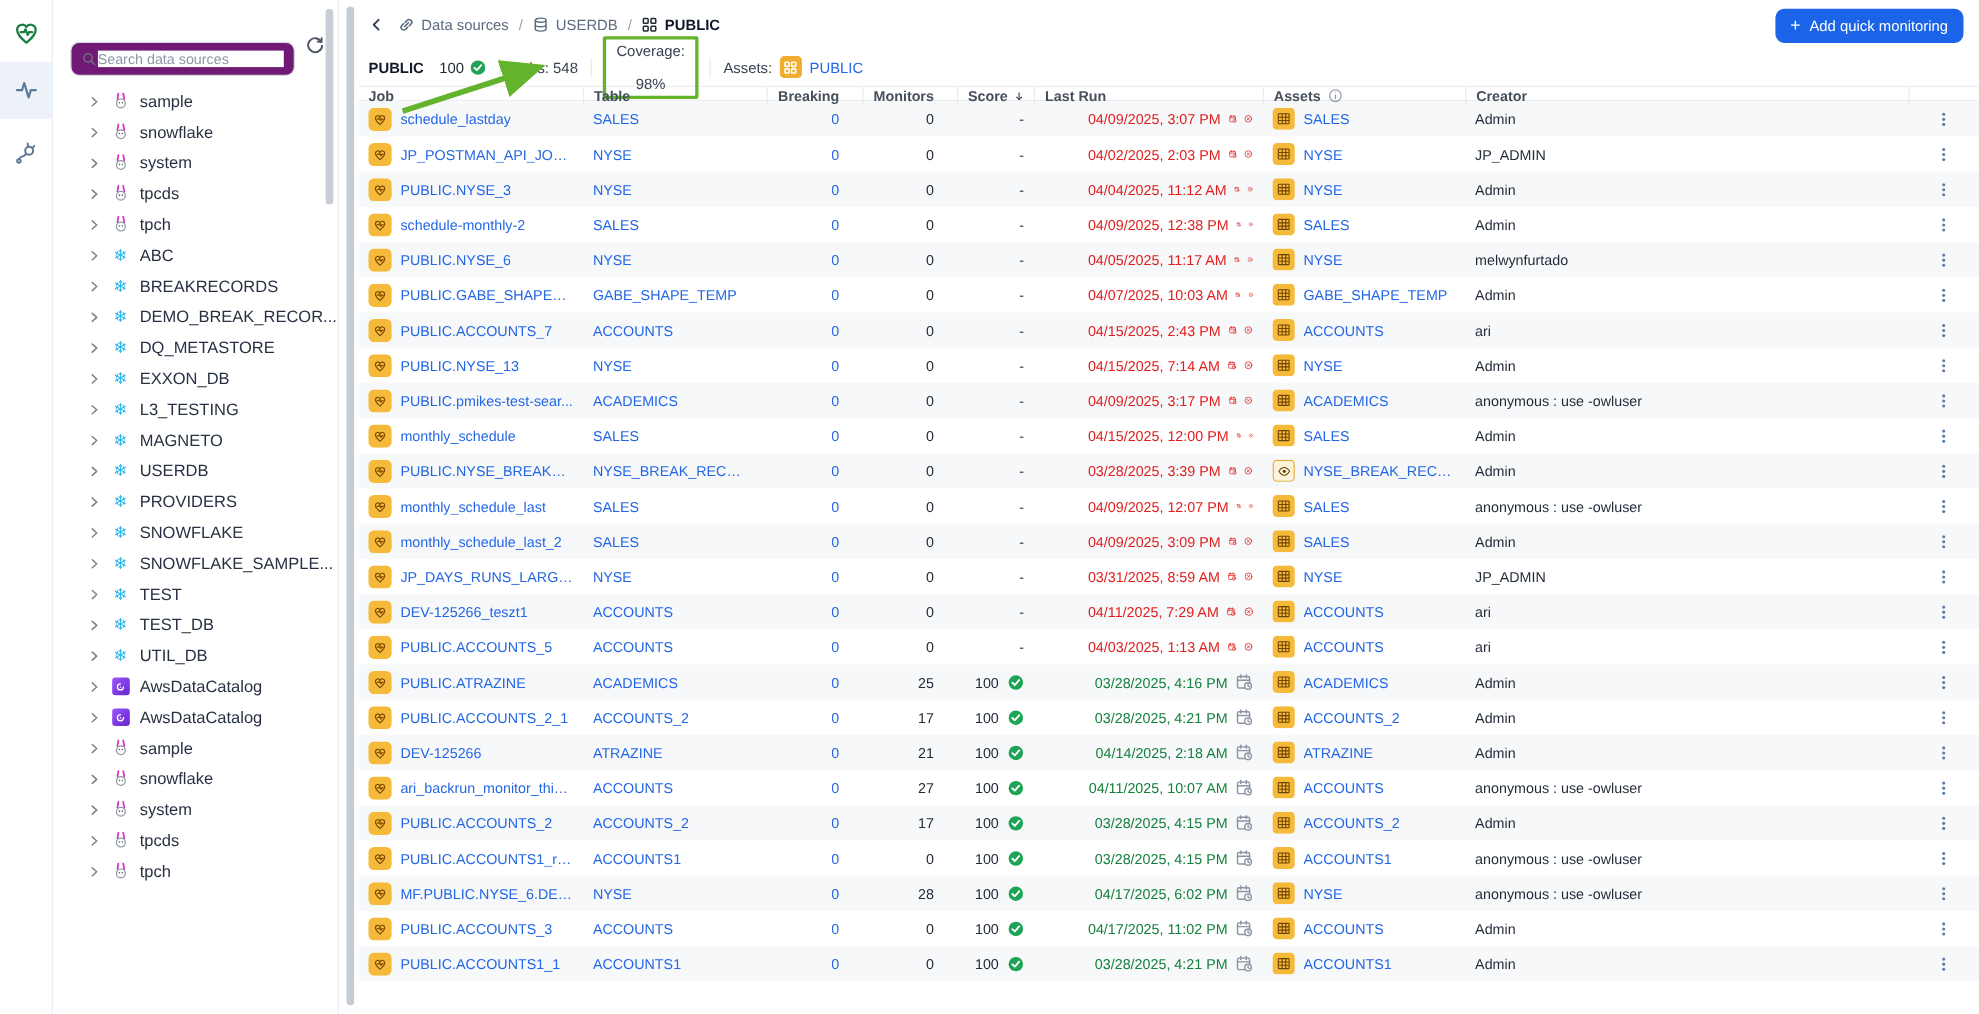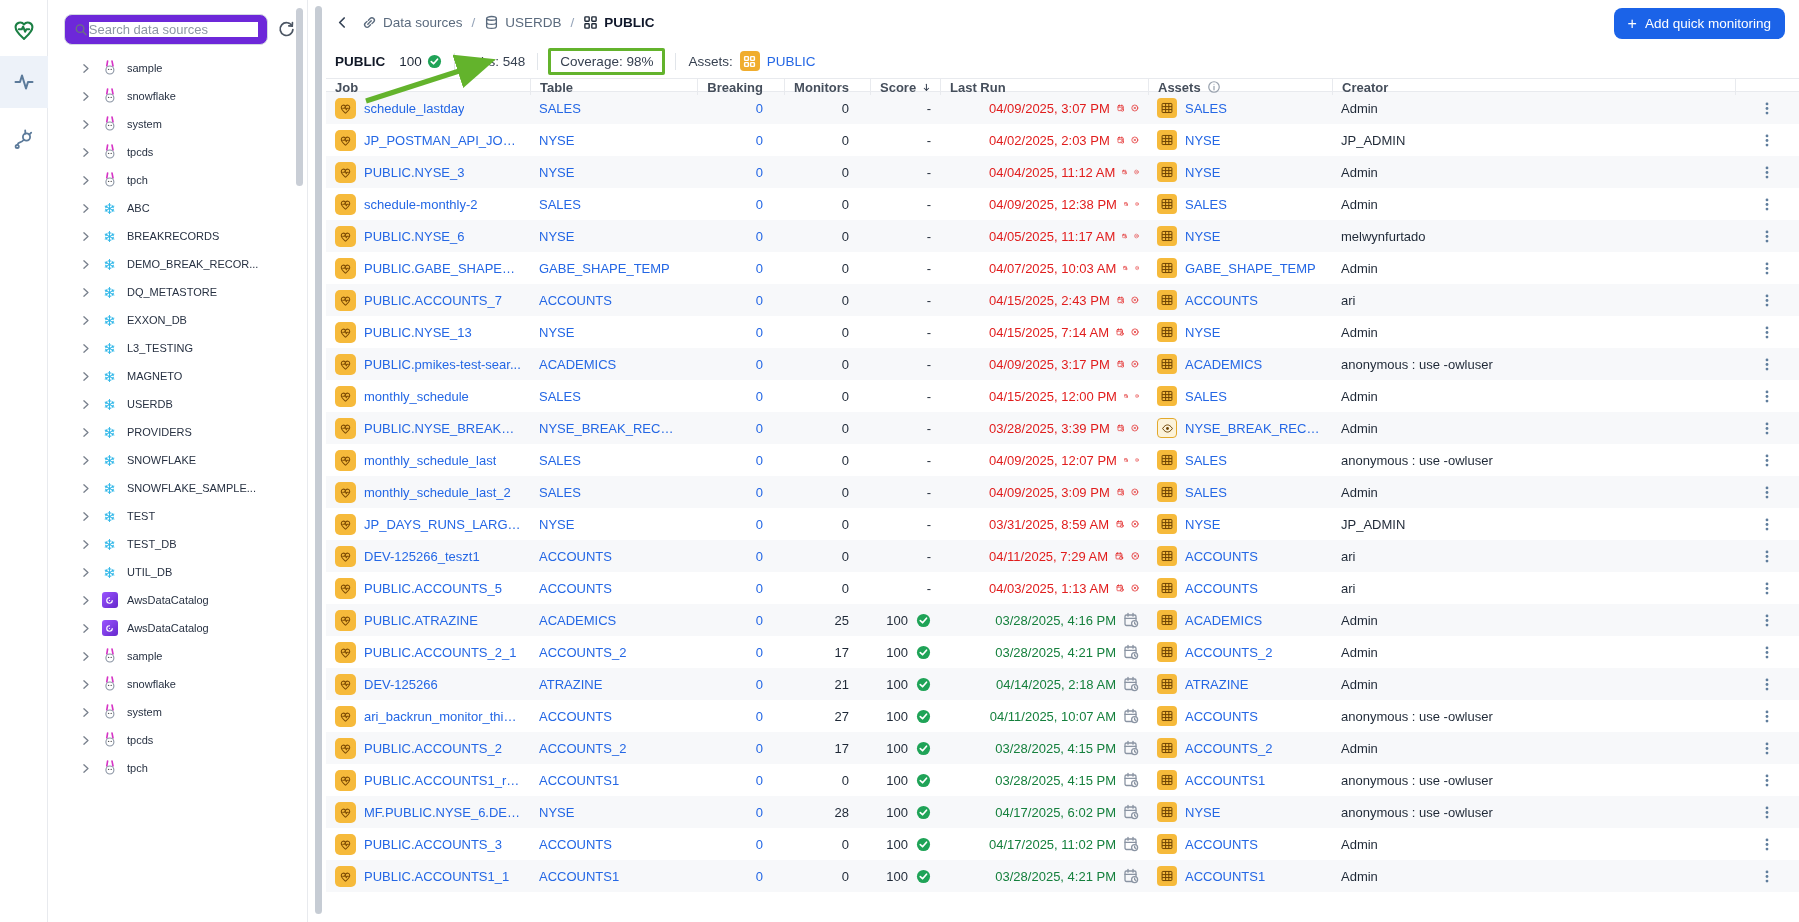--- a/index.html
+++ b/index.html
@@ -10,26 +10,26 @@
   
   .rail { width:48px; border-right:1px solid #e8eaee; display:flex; flex-direction:column; align-items:center; flex-shrink:0; }
   .rail-btn { width:48px; height:52px; display:flex; align-items:center; justify-content:center; cursor:pointer; }
   .rail-btn.logo { margin-top:4px; }
   .rail-btn.active { background:#edf2f9; }
   .rail-btn.plug { margin-top:6px; }
 
   
   .sidebar { width:260px; flex-shrink:0; border-right:1px solid #e8eaee; position:relative; padding-top:14px; }
   .search-row { display:flex; align-items:center; padding:0 12px 0 16px; gap:10px; }
-  .search-box { flex:1; height:31px; border:1px solid #d4dae1; border-radius:8px; display:flex; align-items:center; padding:0 9px; gap:1px; background:#6d28d9; }
+  .search-box { flex:1; height:31px; border:1px solid #d4dae1; border-radius:8px; display:flex; align-items:center; padding:0 9px; gap:1px; background:#701a75;margin-top:24px; }
   .search-box input { border:none; outline:none; width:100%; font-size:13px; color:#334155; font-family:"Liberation Sans",sans-serif; }
   .search-box input::placeholder { color:#8d97a5; }
   .tree { margin-top:9px; }
   .tree-item { height:28px; display:flex; align-items:center; padding-left:31px; gap:9px; cursor:pointer; }
-  .tree-item .lbl { font-size:11px; color:#273142; white-space:nowrap; }
+  .tree-item .lbl { font-size:15px; color:#273142; white-space:nowrap; }
   .tree-ico { width:17px; height:17px; display:flex; align-items:center; justify-content:center; flex-shrink:0; }
   .snow { color:#29b5e8; font-size:15px; line-height:1; }
   .glue { width:16px; height:16px; border-radius:3px; background:linear-gradient(135deg,#9a54ff,#6527cc); display:flex; align-items:center; justify-content:center; }
   .side-thumb { position:absolute; right:4px; top:8px; width:7px; height:178px; border-radius:4px; background:#c9ced6; }
 
   
   .main { flex:1; position:relative; padding-left:18px; }
   .page-thumb { position:absolute; left:7px; top:6px; width:7px; height:908px; border-radius:4px; background:#c6ccd4; }
 
   .crumbs { height:44px; display:flex; align-items:center; gap:9px; padding-left:9px; font-size:13.5px; }
@@ -39,21 +39,21 @@
   .back { margin-right:3px; cursor:pointer; display:flex; }
 
   .add-btn { position:absolute; top:8px; right:14px; height:31px; padding:0 14px; background:#1b63e8; color:#fff;
     border:none; border-radius:8px; font-size:13.5px; display:flex; align-items:center; gap:8px; cursor:pointer; font-family:"Liberation Sans",sans-serif; }
   .add-btn .plus { font-size:16px; font-weight:400; }
 
   .stats { display:flex; align-items:center; padding-left:9px; height:34px; font-size:13.5px; color:#374151; }
   .stats .schema-name { font-weight:700; color:#111827; margin-right:14px; }
   .score-badge { display:flex; align-items:center; gap:5px; color:#1f2937; }
   .vdiv { width:1px; height:17px; background:#e1e5ea; margin:0 12px; }
-  .coverage-box { display:flex; align-items:center; border:3px solid #63b32c; border-radius:2px; padding:3px 9px; margin:0 -2px; }
+  .coverage-box { display:flex; align-items:center; border:3px solid #63b32c; border-radius:2px; padding:3px 9px; margin:0 -2px;flex-direction:column; }
   .assets-stat { display:flex; align-items:center; gap:7px; }
   .assets-stat .asset-public { color:#2467e5; cursor:pointer; }
   .mini-public { width:20px; height:20px; border-radius:4px; background:#f0ad2e; display:flex; align-items:center; justify-content:center; }
 
   
   .annot { position:absolute; left:0; top:0; pointer-events:none; z-index:6; }
 
   
   .grid { display:grid; grid-template-columns:204px 155px 87px 86px 82px 208px 184px 1fr 64px; align-items:center; }
   .thead { height:14px; border-top:1px solid #e8eaee; border-bottom:1px solid #e8eaee; font-size:13px; color:#454e5b; font-weight:600; }

